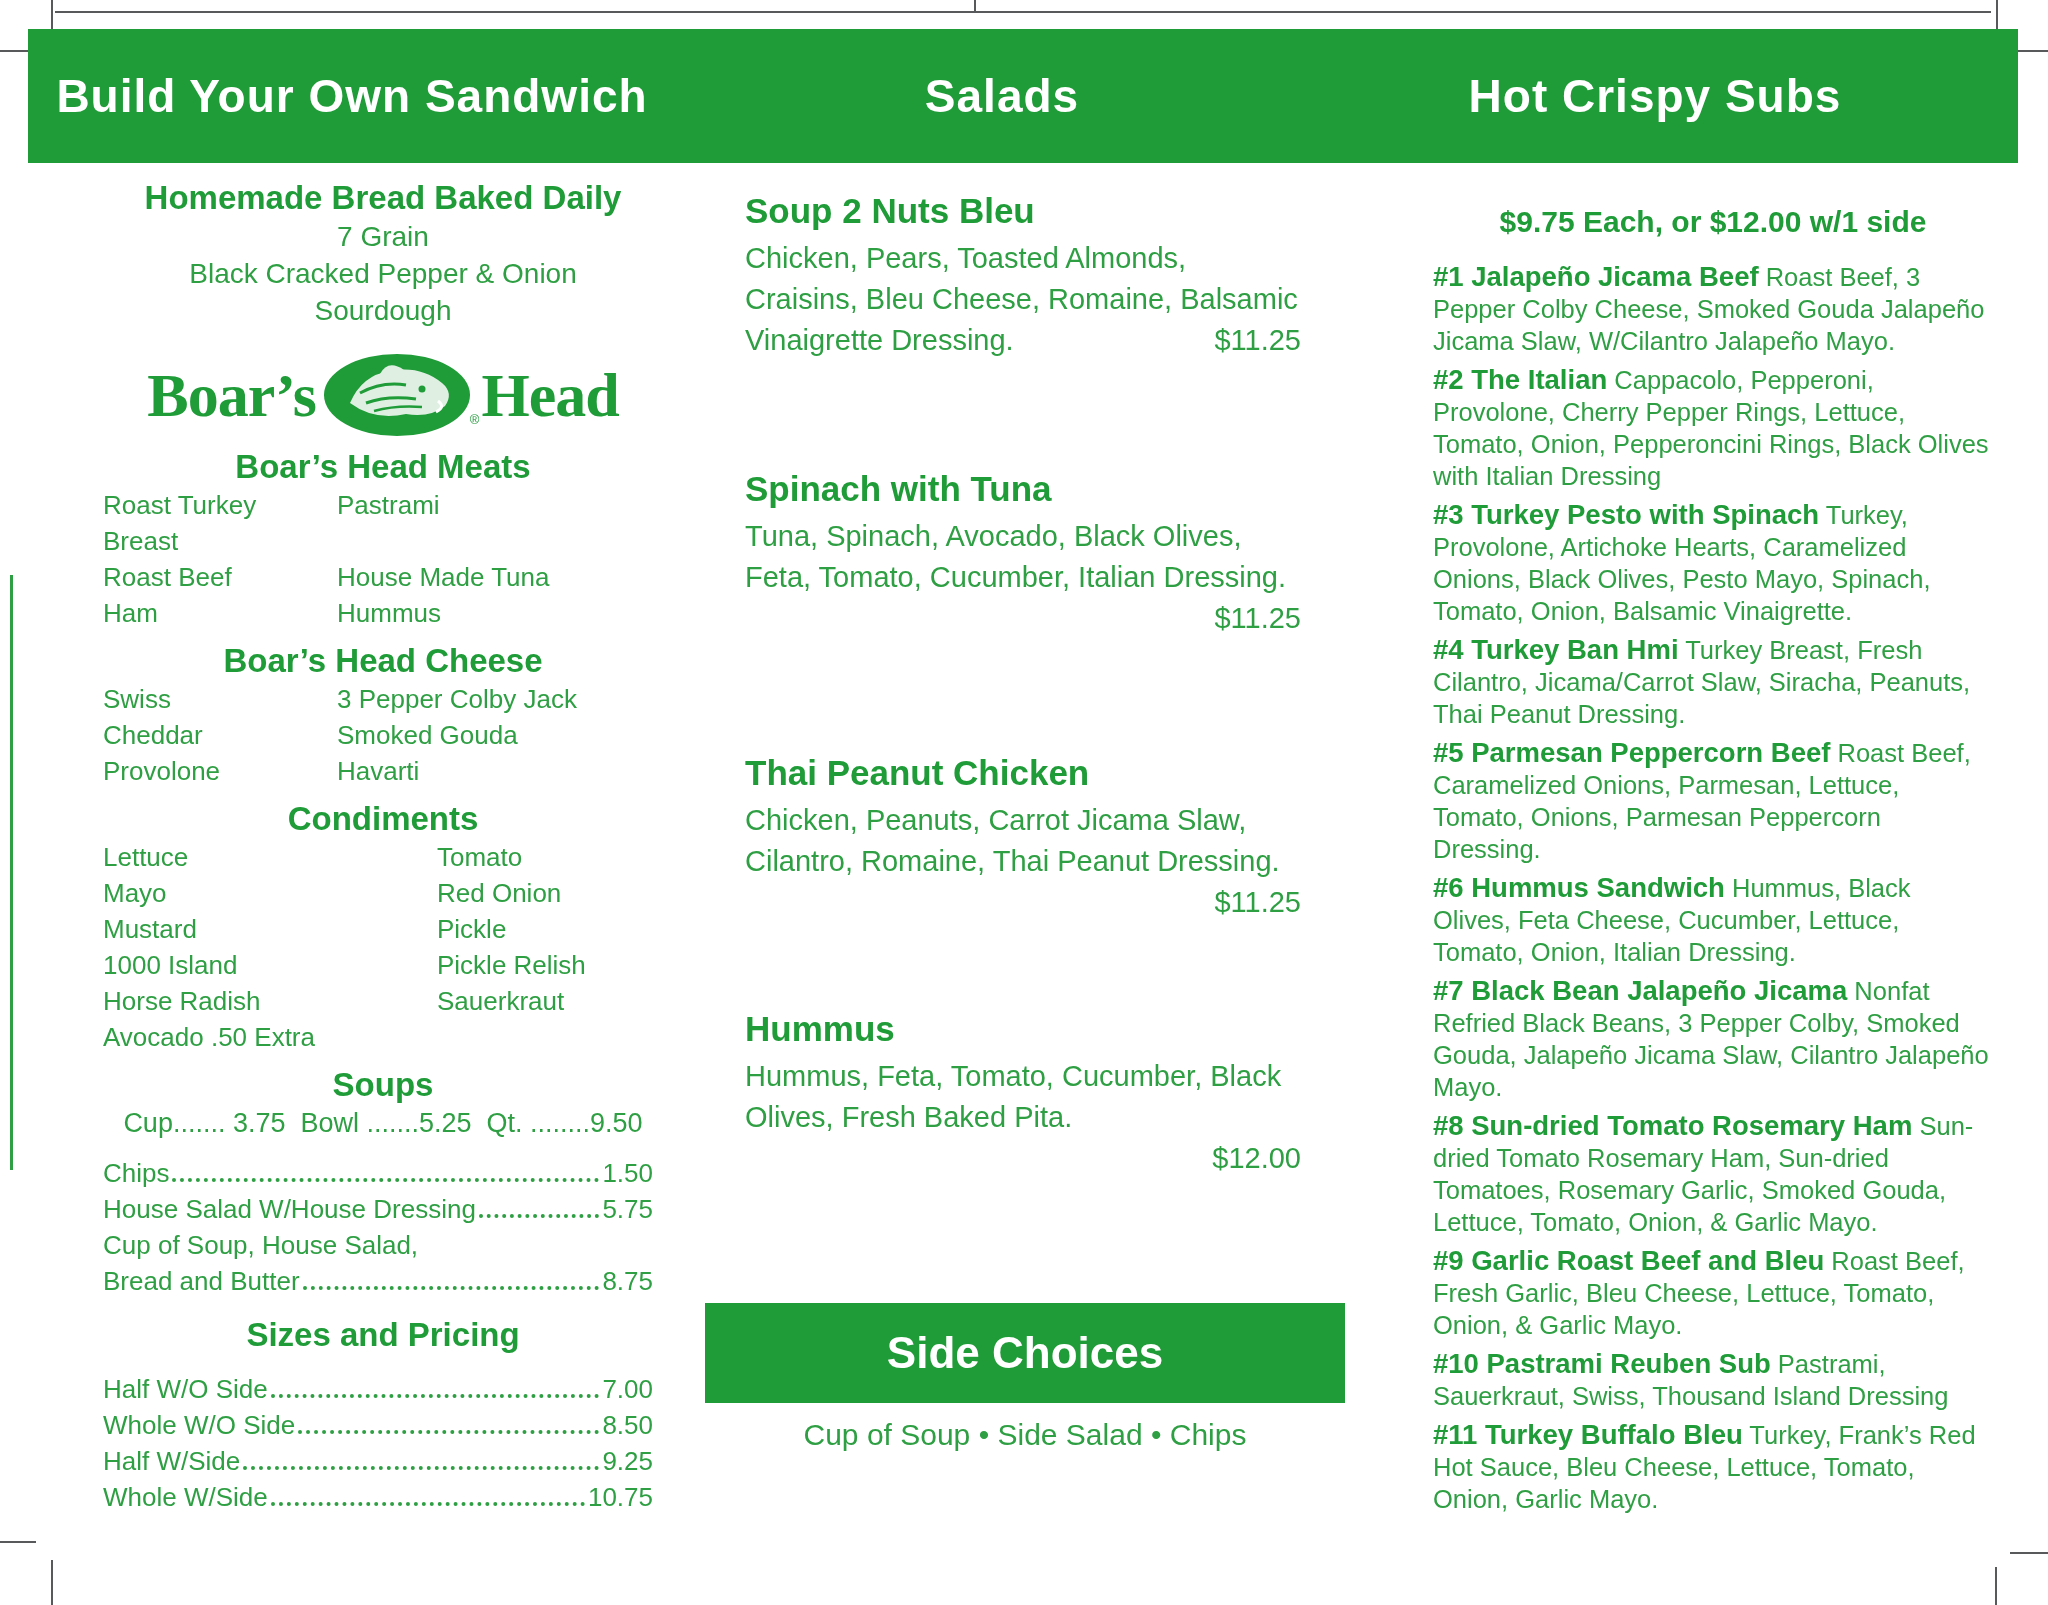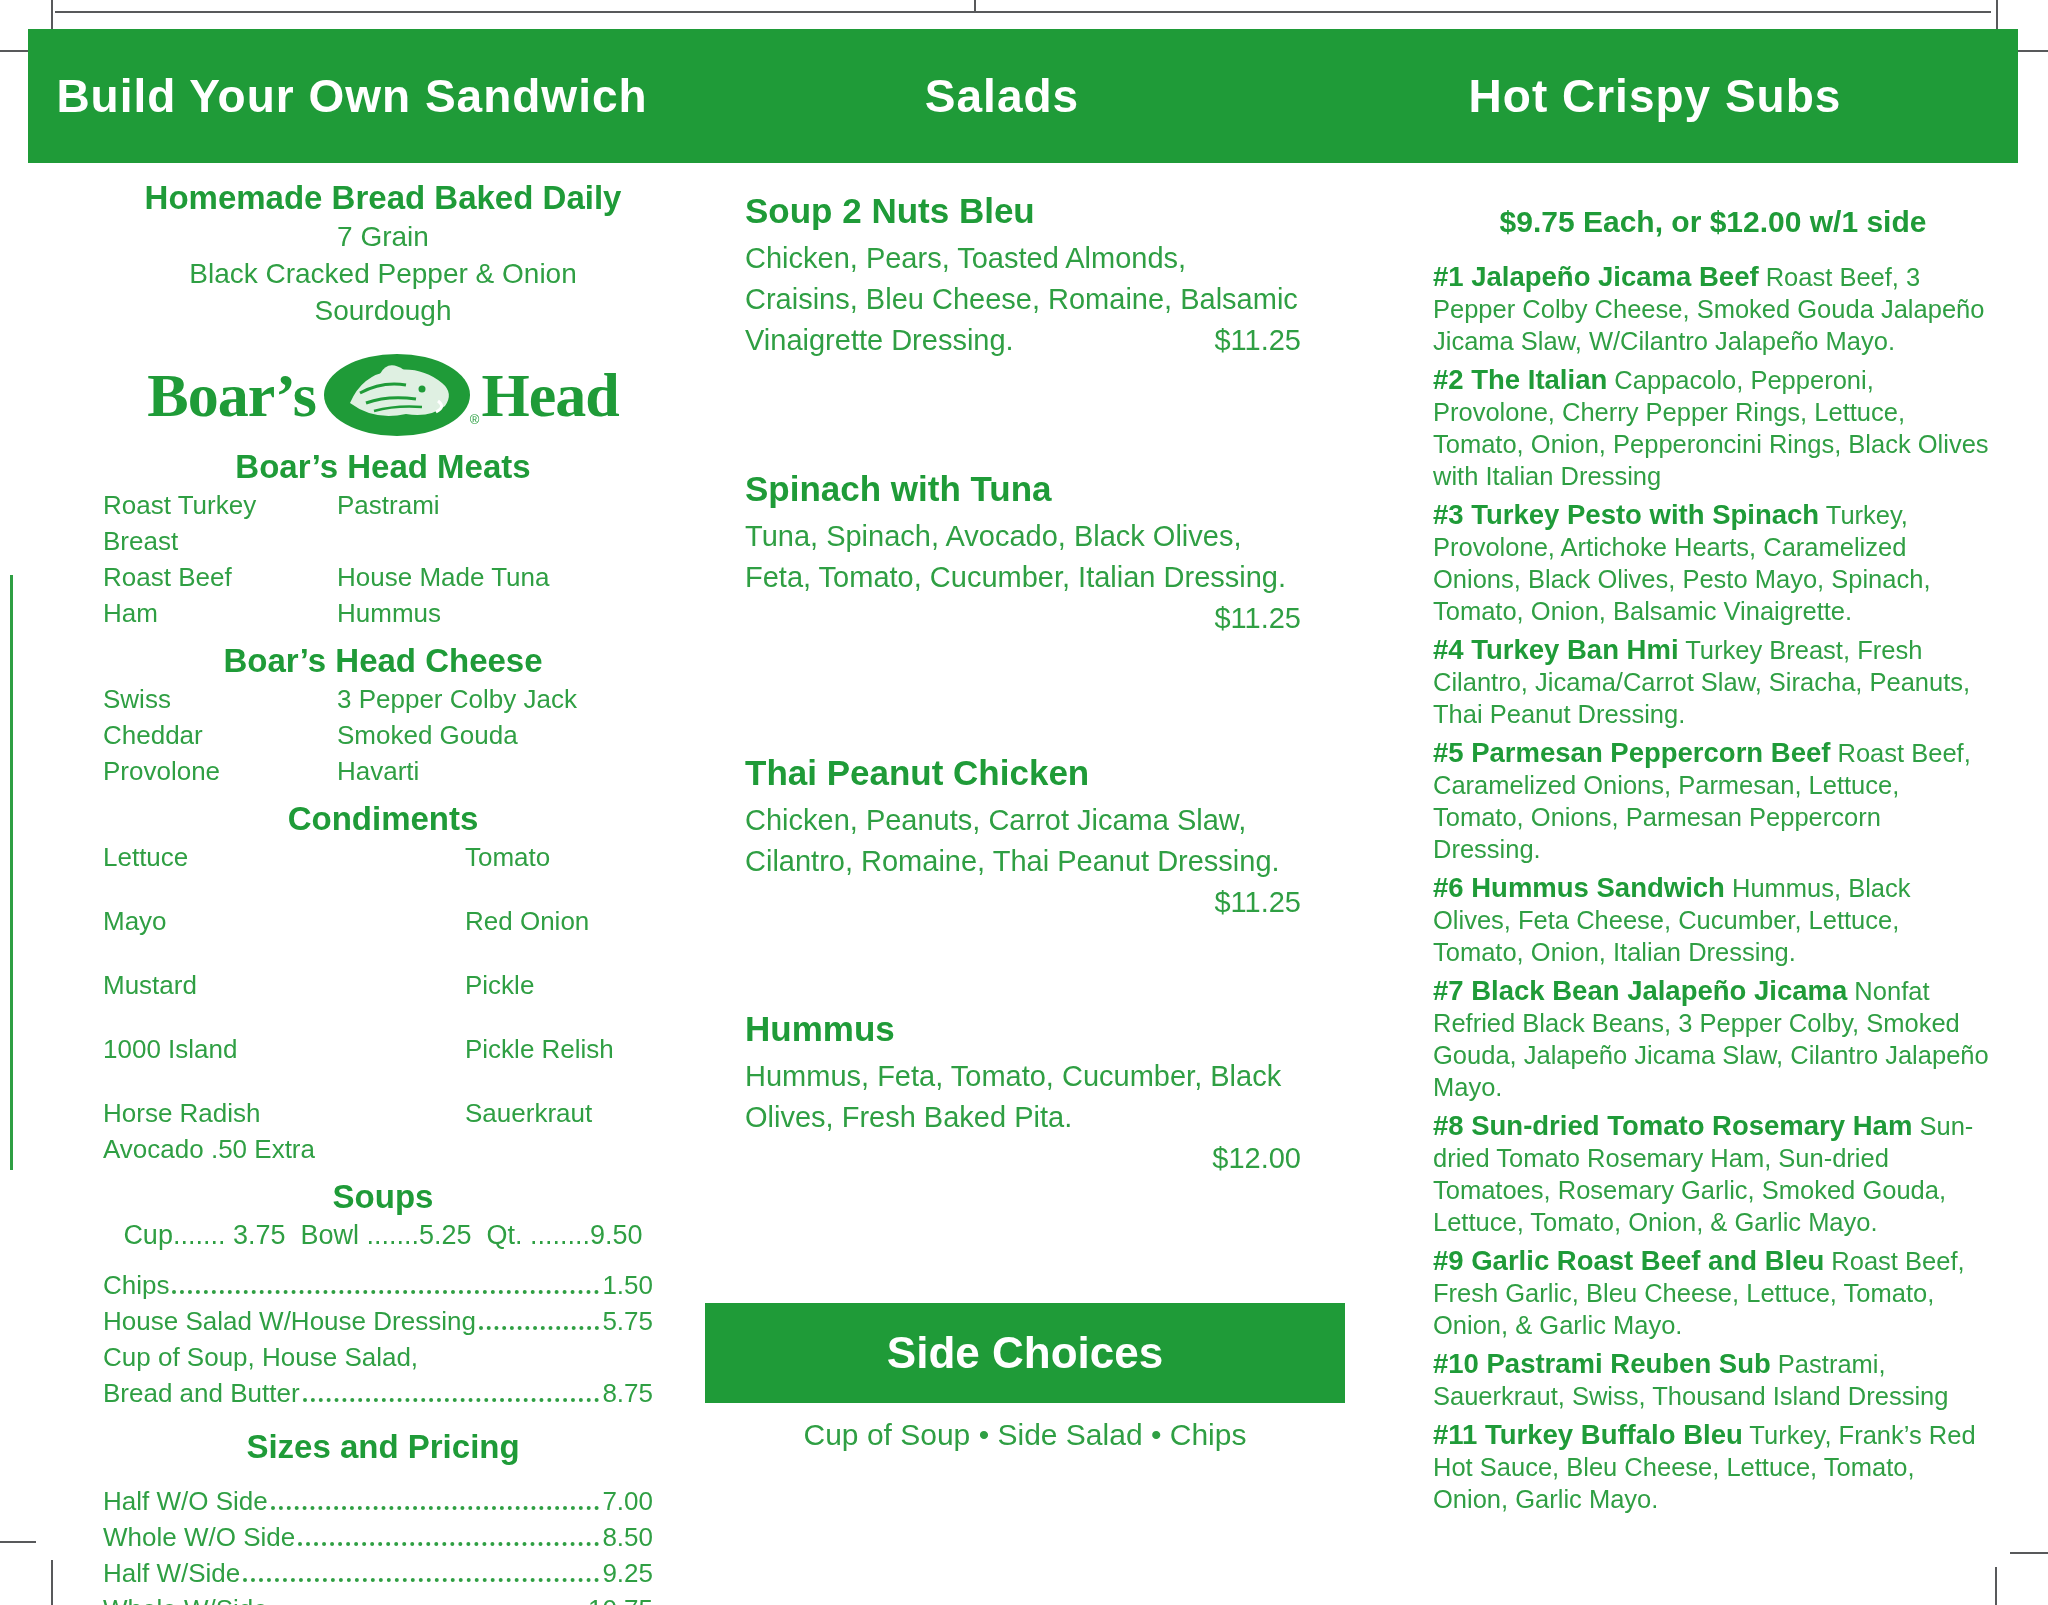--- a/index.html
+++ b/index.html
@@ -27,21 +27,21 @@
 
   .logo-row{margin-top:20px;height:92px;display:flex;align-items:center;justify-content:center;}
   .logo-word{color:#1f9b38;font-family:"Liberation Serif", serif;font-weight:bold;font-size:62px;
              letter-spacing:-1px;line-height:92px;}
   .logo-oval{margin:0 6px;position:relative;top:2px;}
   .logo-reg{color:#1f9b38;font-size:13px;align-self:flex-end;margin:0 2px 14px -8px;}
 
   .two-col{display:grid;grid-template-columns:234px 1fr;padding-left:28px;
            font-size:26px;line-height:36px;color:#2f9f43;}
   .cond-grid{display:grid;grid-template-columns:334px 1fr;padding-left:28px;
-           font-size:26px;line-height:36px;color:#2f9f43;gap:28px;}
+           font-size:26px;line-height:36px;color:#2f9f43;}
   .plain-line{padding-left:28px;font-size:26px;line-height:36px;color:#2f9f43;}
 
   .mt6{margin-top:6px;} .mt10{margin-top:10px;} .mt16{margin-top:16px;}
 
   .soup-sub{margin-top:0;text-align:center;font-size:26px;line-height:34px;color:#2f9f43;}
   .soup-prices{text-align:center;font-size:27px;line-height:36px;color:#2f9f43;white-space:pre;}
 
   .leader-block{margin-top:14px;padding:0 38px 0 28px;}
   .leader-row{display:flex;align-items:baseline;font-size:26px;line-height:36px;color:#2f9f43;}
   .leader-row .lbl{white-space:nowrap;}

